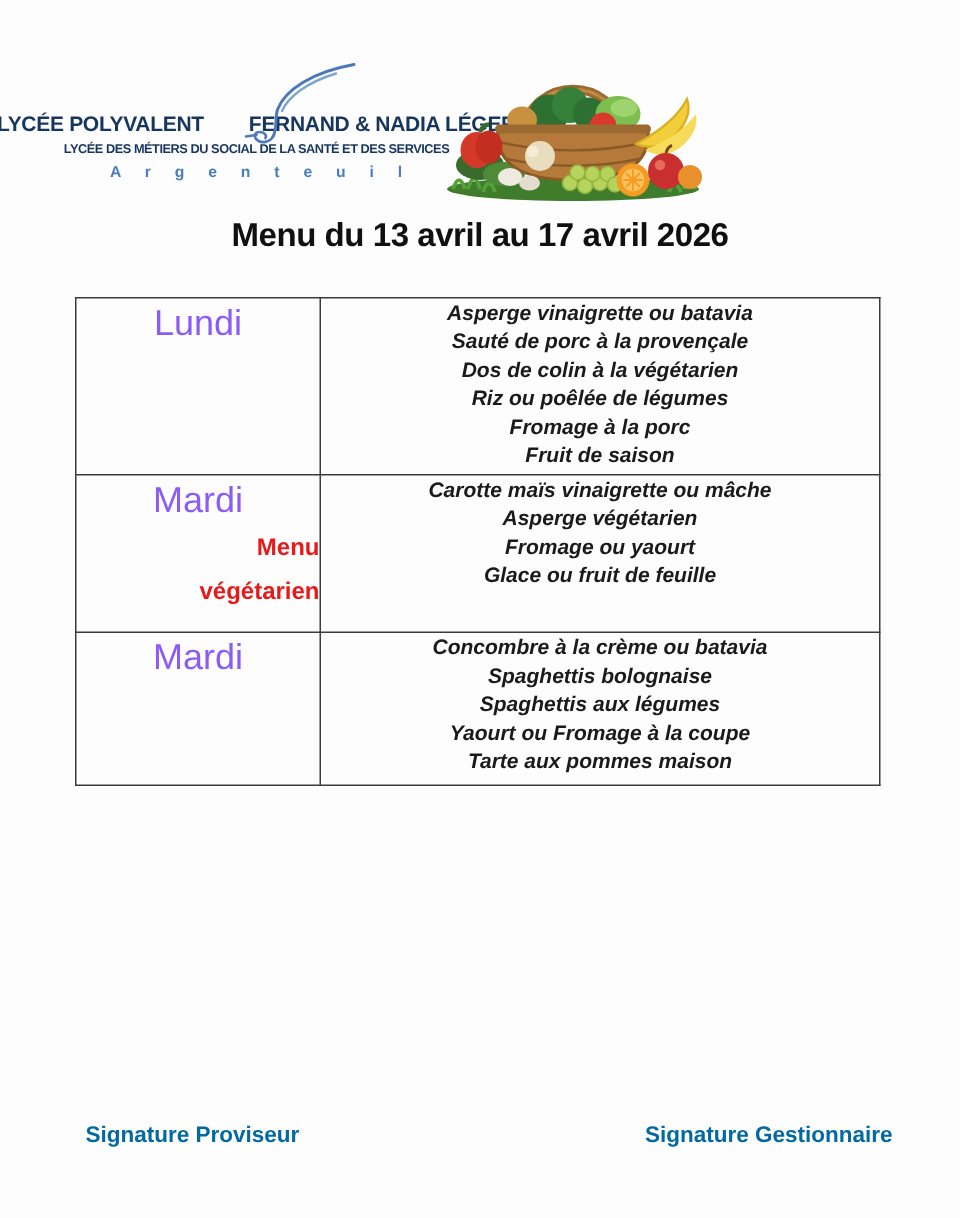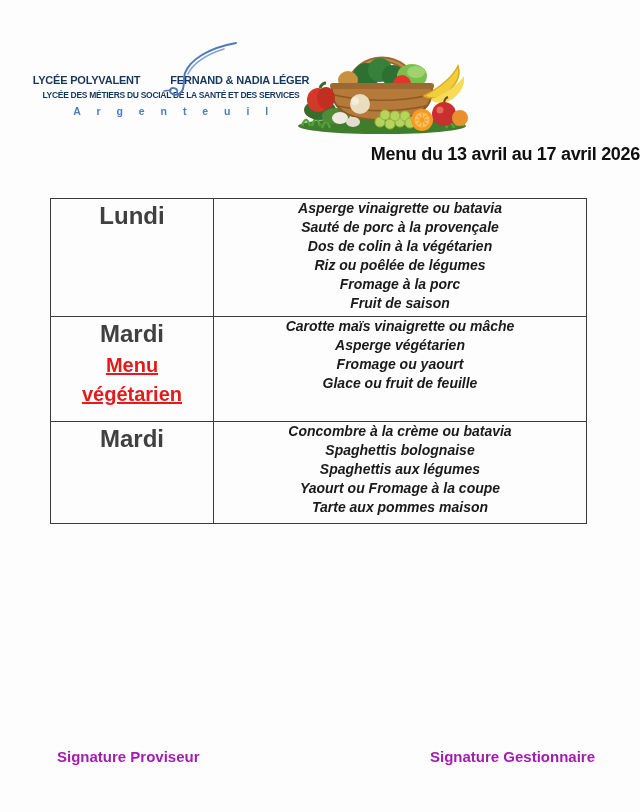--- a/index.html
+++ b/index.html
@@ -14,52 +14,52 @@
   .page{
     position:relative;width:640px;height:812px;background:var(--paper);
     font-family:"Liberation Sans",sans-serif;overflow:hidden;color:var(--text);
   }
 
   
   .logo-block{
     position:absolute;left:40px;top:74px;width:262px;text-align:center;
     color:var(--logo-navy);font-weight:bold;
   }
-  .logo-line1{display:flex;justify-content:center;gap:30px;font-size:11px;letter-spacing:-0.2px;white-space:nowrap;}
+  .logo-line1{display:flex;justify-content:center;gap:30px;font-size:14px;letter-spacing:-0.2px;white-space:nowrap;}
   .logo-line2{margin-top:4px;font-size:8.5px;letter-spacing:-0.3px;white-space:nowrap;}
   .logo-city{margin-top:5px;font-size:10.5px;letter-spacing:6.5px;color:var(--logo-blue);padding-left:6px;}
   .bird-svg{position:absolute;left:152px;top:40px;}
   .basket-svg{position:absolute;left:296px;top:38px;}
 
   
   .title{
-    position:absolute;top:144px;left:0;width:100%;text-align:right;
-    font-size:18px;font-weight:bold;color:#101010;letter-spacing:-0.3px;
+    position:absolute;top:144px;left:0;width:100%;text-align:center;
+    font-size:22px;font-weight:bold;color:#101010;letter-spacing:-0.3px;
   }
 
   
   .menu-table{
     position:absolute;top:198px;left:50px;width:537px;
     border-collapse:collapse;table-layout:fixed;
   }
   .menu-table td{
     border:1.5px solid var(--border);vertical-align:top;padding:0;
   }
   .day-cell{width:162px;text-align:center;padding-top:3px;}
   .items-cell{text-align:center;padding-top:4px;font-style:italic;}
-  .day-name{font-size:24px;font-weight:bold;color:#404040;line-height:34px;}
+  .day-name{font-size:24px;font-weight:normal;color:#8b5cf6;line-height:34px;}
   .day-note-line{
-    font-size:20px;font-weight:bold;color:var(--accent-red);
-    text-decoration:underline;line-height:29px;
+    font-size:16px;font-weight:bold;color:var(--accent-red);
+    line-height:29px;text-align:right;
   }
   .item-line{font-size:14px;font-weight:bold;color:#1a1a1a;line-height:19px;}
 
   
   .footer-left,.footer-right{
-    position:absolute;top:748px;font-size:15px;font-weight:bold;color:#a21caf;
+    position:absolute;top:748px;font-size:15px;font-weight:bold;color:#0369a1;
   }
   .footer-left{left:57px;}
   .footer-right{right:45px;}
 </style>
 </head>
 <body>
 
 <div class="page">
 
   <div class="logo-block">

